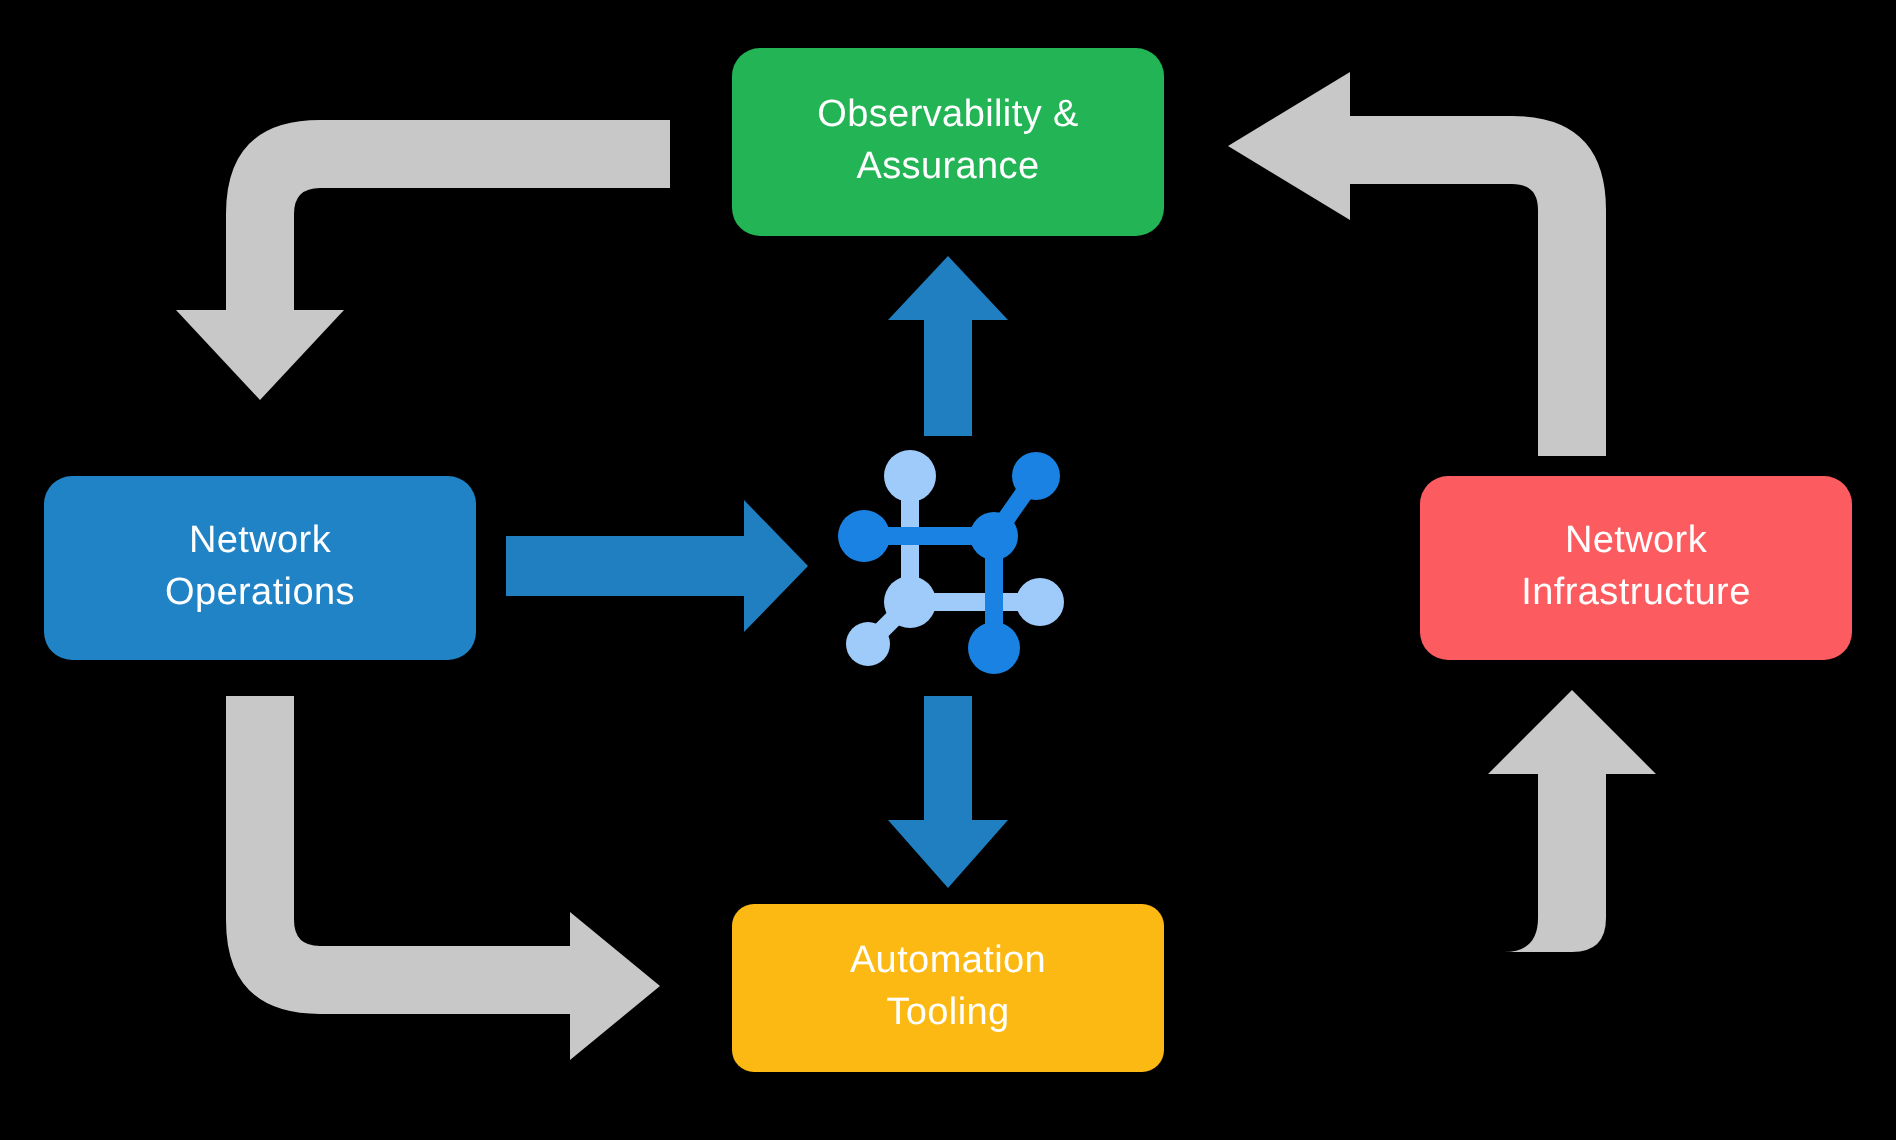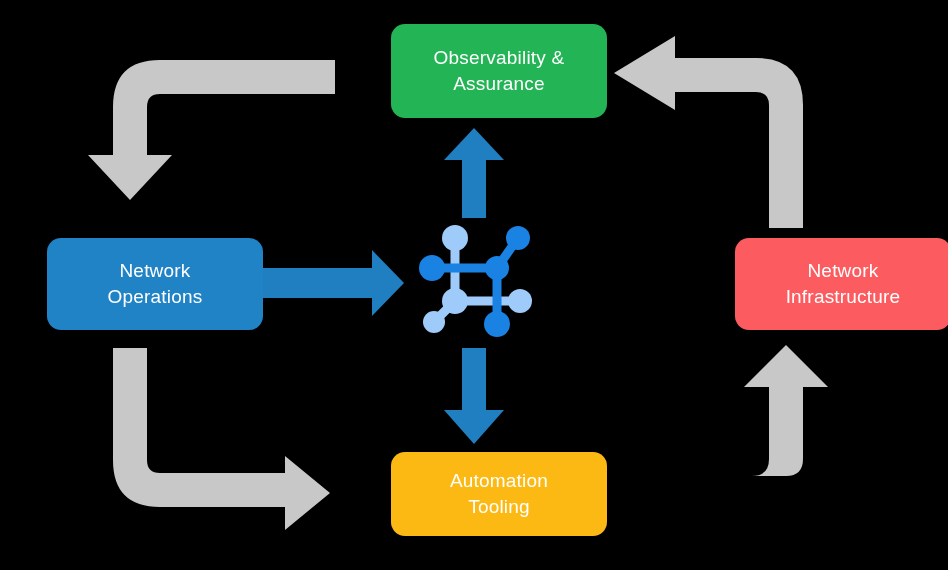--- a/index.html
+++ b/index.html
@@ -23,33 +23,32 @@
     text-align: center;
     border-radius: 14px;
     color: #ffffff;
     font-size: 19px;
     line-height: 1.35;
     font-weight: 400;
     letter-spacing: 0.2px;
     box-sizing: border-box;
     padding: 6px 10px;
     white-space: pre-line;
-    margin-left: 25px;
   }
   #box-observability {
     left: 366px; top: 24px; width: 216px; height: 94px;
   }
   #box-operations {
     left: 22px; top: 238px; width: 216px; height: 92px;
   }
   #box-infrastructure {
     left: 710px; top: 238px; width: 216px; height: 92px;
   }
   #box-automation {
-    left: 366px; top: 452px; width: 216px; height: 84px;
+    left: 366px; top: 452px; width: 216px; height: 84px; border-radius: 11px;
   }
   .svg-layer {
     position: absolute;
     left: 0; top: 0;
     width: 948px;
     height: 570px;
   }
   #topology-icon {
     position: absolute;
     left: 414px;

